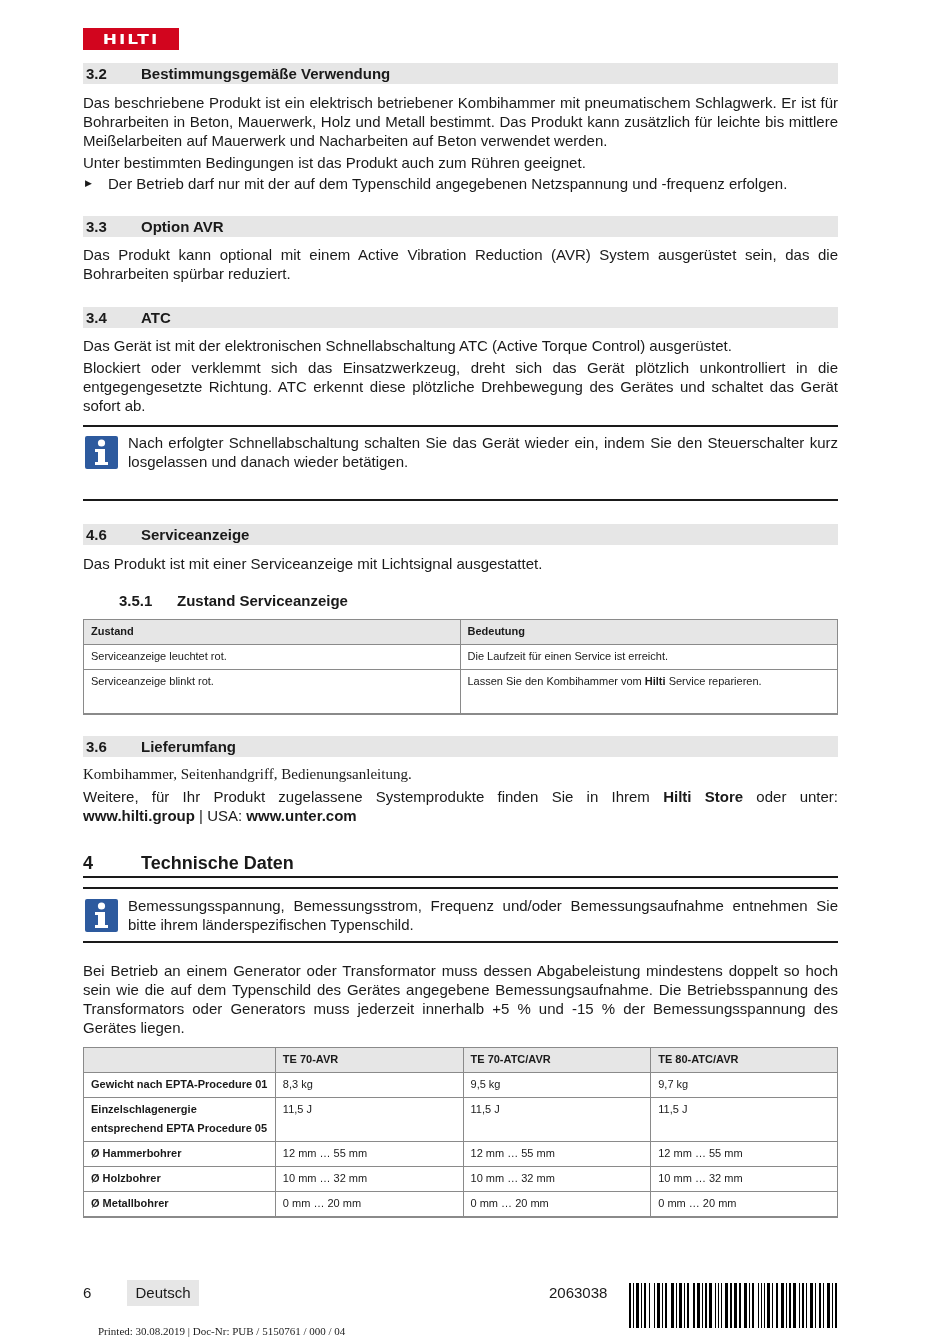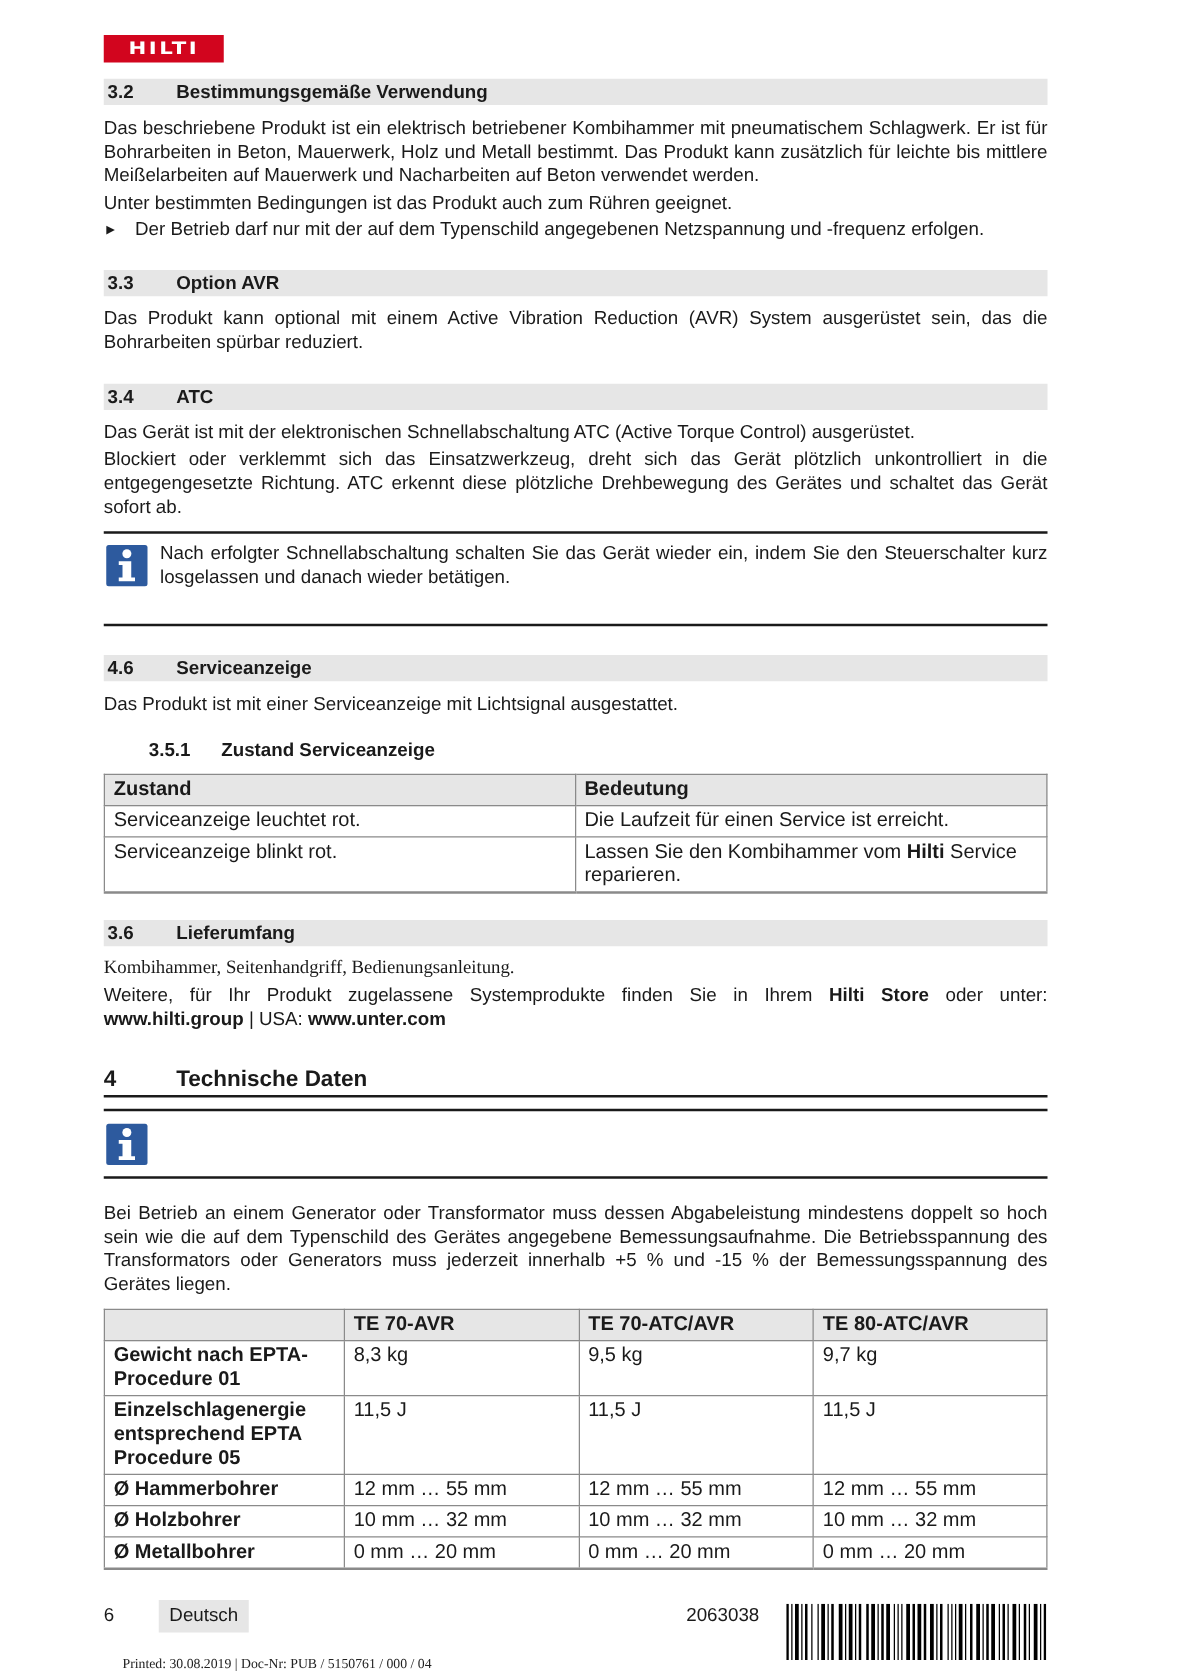--- a/index.html
+++ b/index.html
@@ -60,21 +60,21 @@
     position: absolute; left: 2px; width: 33px; height: 33px;
     background: #2d5a9e;
     border-radius: 2px;
   }
   .info-icon svg { display: block; }
   .info-text { position: absolute; left: 45px; right: 0; font-size: 15px; line-height: 19px; text-align: justify; }
   .info-text p { margin: 0 0 2px 0; }
 
   
   table { border-collapse: collapse; }
-  .tbl { left: 83px; width: 755px; font-size: 16px; }
+  .tbl { left: 83px; width: 755px; font-size: 11px; }
   .tbl td, .tbl th {
     border: 1px solid #8a8a8a;
     vertical-align: top; text-align: left;
     padding: 2px 7px 3px 7px;
     line-height: 19px;
   }
   .tbl th { background: #e6e6e6; font-weight: bold; }
   .tbl tr:last-child td { border-bottom: 2px solid #8a8a8a; }
   .tbl td.rowhead { font-weight: bold; }
 
@@ -179,20 +179,21 @@
   <span class="title">Technische Daten</span>
 </div>
 
 <div class="abs info" style="top:887px; height:56px;">
   <div class="info-icon" style="top:10px;">
     <svg width="33" height="33" viewBox="0 0 33 33">
       <circle cx="16.5" cy="7" r="3.6" fill="#ffffff"></circle>
       <path d="M10 13 H20 V26 H23 V29 H10 V26 H13 V16 H10 Z" fill="#ffffff"></path>
     </svg>
   </div>
+  <div class="info-text" style="top:7px;">Bemessungsspannung, Bemessungsstrom, Frequenz und/oder Bemessungsaufnahme entnehmen Sie bitte ihrem länderspezifischen Typenschild.</div>
 </div>
 
 <div class="abs para" style="top:961px;">Bei Betrieb an einem Generator oder Transformator muss dessen Abgabeleistung mindestens doppelt so hoch sein wie die auf dem Typenschild des Gerätes angegebene Bemessungsaufnahme. Die Betriebsspannung des Transformators oder Generators muss jederzeit innerhalb +5 % und -15 % der Bemessungsspannung des Gerätes liegen.</div>
 
 <table class="abs tbl" style="top:1047px;">
   <colgroup>
       <col style="width:192px">
       <col style="width:188px">
       <col style="width:188px">
       <col style="width:187px">

